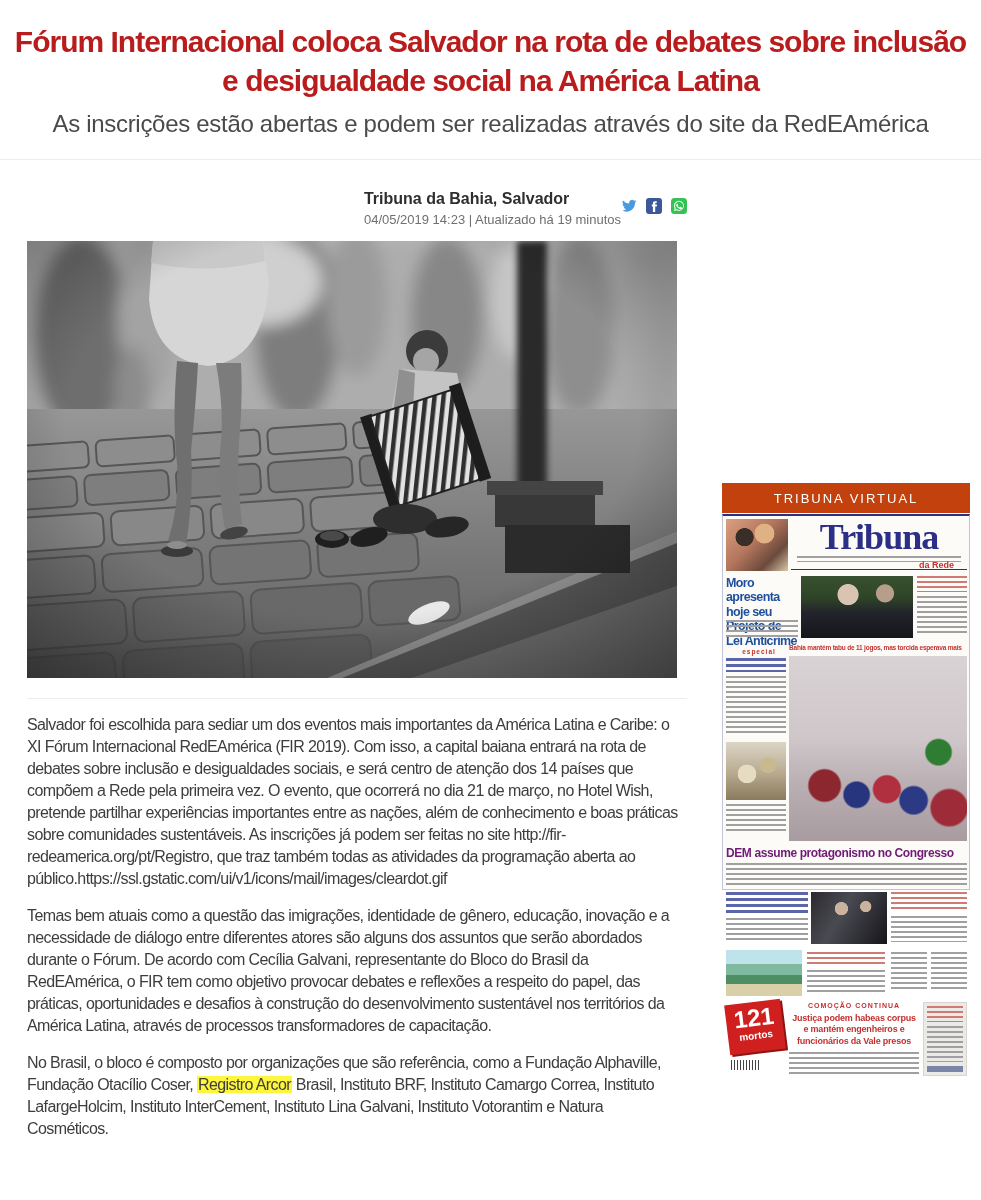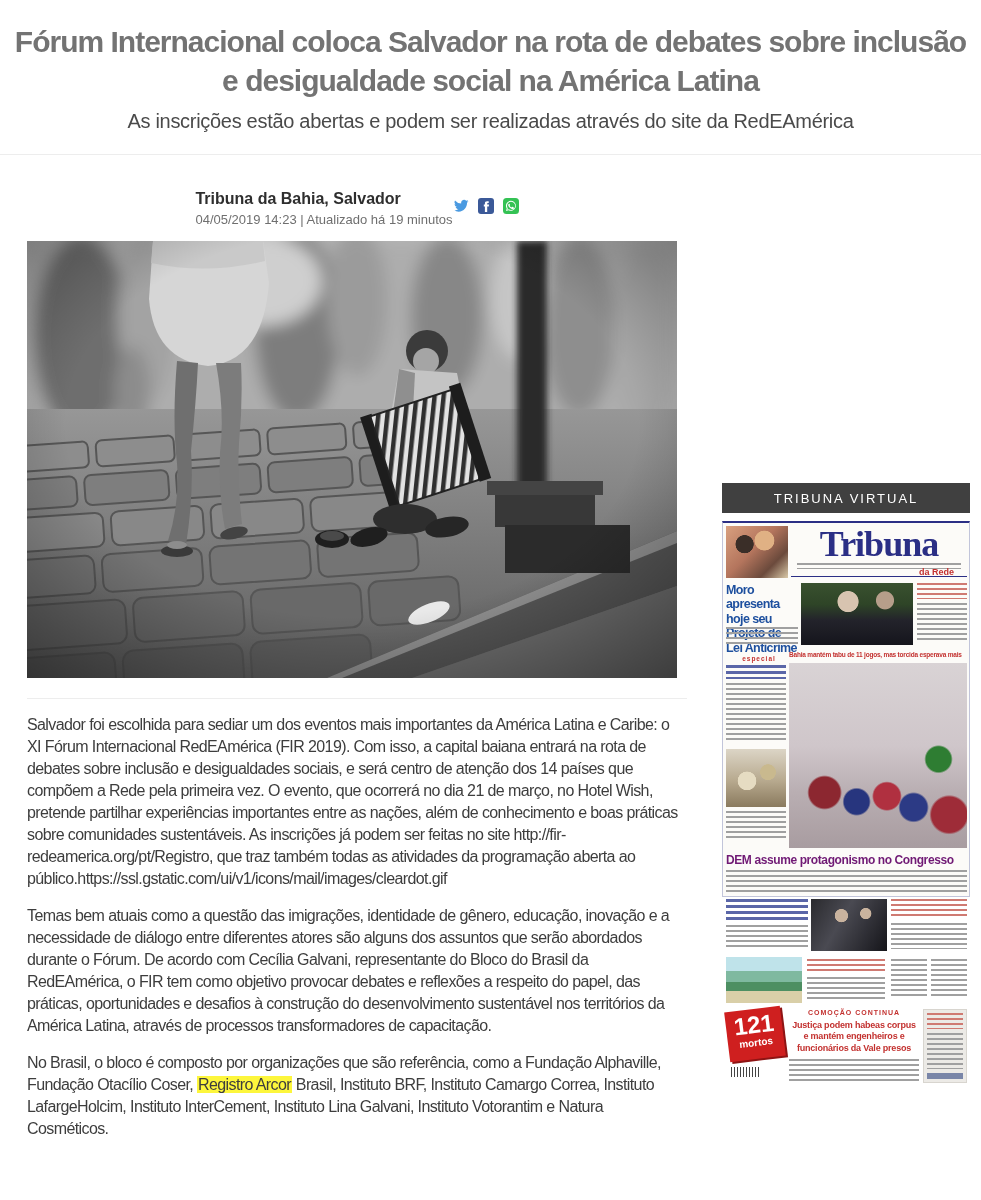--- a/index.html
+++ b/index.html
@@ -1,46 +1,46 @@
 <!DOCTYPE html>
 <html><head>
 <meta charset="utf-8">
 <style>
   html,body{margin:0;padding:0;background:#fff;}
   body{width:981px;height:1200px;overflow:hidden;font-family:"Liberation Sans",sans-serif;color:#3d3d3d;}
   .page{position:relative;width:981px;height:1200px;background:#fff;}
 
   
   .headline{margin:22px 8px 0;text-align:center;font-size:30px;font-weight:700;
-    color:#737373;line-height:1.3;letter-spacing:-1px;}
-  .subtitle{margin:10px 20px 0;text-align:center;font-size:20px;color:#4a4a4a;letter-spacing:-0.3px;}
+    color:#b91c1c;line-height:1.3;letter-spacing:-1px;}
+  .subtitle{margin:10px 20px 0;text-align:center;font-size:24px;color:#4a4a4a;letter-spacing:-0.3px;}
   .top-divider{margin-top:21px;border:0;border-top:1px solid #ededed;}
 
   
   .content{position:absolute;left:27px;top:168px;width:660px;}
-  .byline-row{display:flex;justify-content:center;align-items:flex-start;}
+  .byline-row{display:flex;justify-content:flex-end;align-items:flex-start;}
   .byline-source{font-size:16px;font-weight:700;color:#2e2e2e;}
   .byline-date{margin-top:4px;font-size:13px;color:#6f6f6f;}
   .social{display:flex;gap:9px;margin-top:8px;}
   .social .icon{width:16px;height:16px;display:block;cursor:pointer;}
 
   .photo-wrap{margin-top:14px;width:650px;height:437px;overflow:hidden;background:#bdbdbd;}
   .caption{margin-top:5px;font-size:13px;color:#555;}
   .caption b{color:#2f2f2f;}
   .article-divider{margin:20px 0 4px;border:0;border-top:1px solid #ededed;}
 
   .article p{width:660px;margin:15px 0 0;font-size:16px;line-height:22px;
     color:#3d3d3d;letter-spacing:-0.6px;overflow-wrap:break-word;}
   mark{background:#fdf63c;color:inherit;padding:0 1px;}
 
   
   .sidebar{position:absolute;left:722px;top:461px;width:248px;}
-  .sidebar-header{background:#404040;color:#fff;text-align:center;font-size:13px;
+  .sidebar-header{background:#c2410c;color:#fff;text-align:center;font-size:13px;
     letter-spacing:2px;padding:8px 0 7px;cursor:pointer;}
-  .paper{position:relative;margin-top:8px;height:376px;background:#fcfbf8;
+  .paper{position:relative;margin-top:1px;height:376px;background:#fcfbf8;
     border:1px solid #c2c5da;border-top:2px solid #2b2f85;box-sizing:border-box;cursor:pointer;}
   .paper *{position:absolute;box-sizing:border-box;}
 
   .tl{background-image:repeating-linear-gradient(to bottom,#a0a0a0 0,#a0a0a0 2px,transparent 2px,transparent 5px);}
   .tl-red{background-image:repeating-linear-gradient(to bottom,#cf7a72 0,#cf7a72 2px,transparent 2px,transparent 5px);}
   .tl-navy{background-image:repeating-linear-gradient(to bottom,#5a66a8 0,#5a66a8 3px,transparent 3px,transparent 6px);}
 
   .mast-photo{left:3px;top:3px;width:62px;height:52px;
     background:
       radial-gradient(circle at 30% 35%,#3a2e28 0 16%,transparent 17%),

